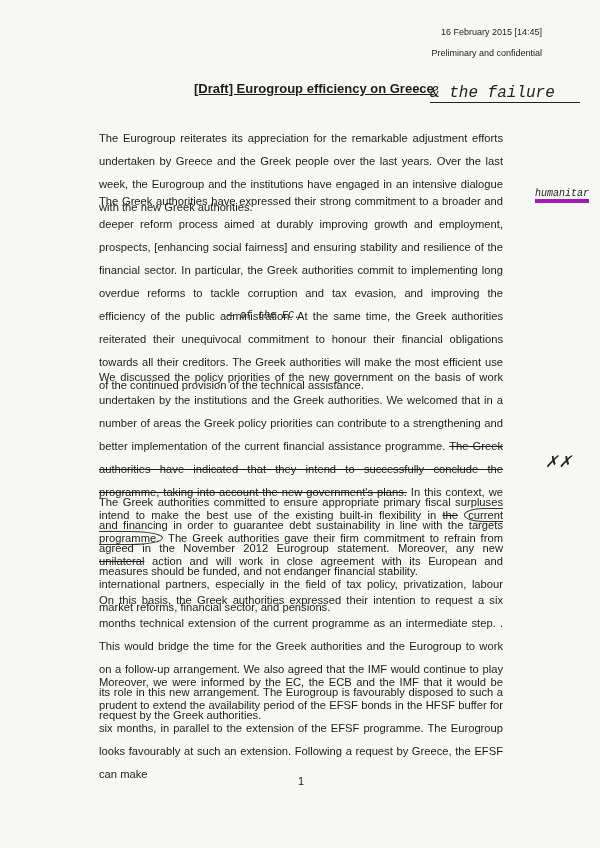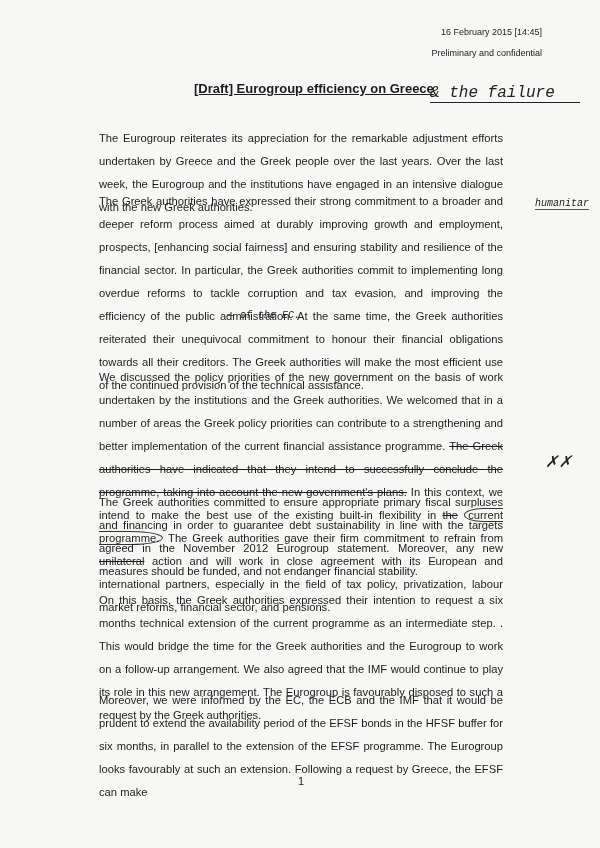--- a/index.html
+++ b/index.html
@@ -13,28 +13,28 @@
   .title {
     position: absolute; left: 194px; top: 81px; font-size: 13px; font-weight: bold;
     text-decoration: underline;
   }
   .body { position: absolute; left: 99px; width: 404px; font-size: 11.2px; line-height: 23px; text-align: justify; }
   .p1 { top: 127px; }
   .p2 { top: 190px; }
   .p3 { top: 334px; margin-top: 32px; }
   .p4 { top: 491px; }
   .p5 { top: 589px; }
-  .p6 { top: 689px; }
+  .p6 { top: 671px; }
   .strike { text-decoration: line-through; }
   .circled { border: 1px solid #333; border-radius: 50%; padding: 0 3px; }
   .hand {
     position: absolute; font-family: Liberation Mono, monospace; font-style: italic; color: #222;
   }
   .hand-1 { left: 430px; top: 84px; font-size: 16px; border-bottom: 1px solid #222; width: 150px; }
-  .hand-2 { left: 535px; top: 198px; font-size: 10px; border-bottom: 1px solid #a21caf; }
+  .hand-2 { left: 535px; top: 188px; font-size: 10px; border-bottom: 4px solid #a21caf; }
   .hand-3 { left: 228px; top: 310px; font-size: 10px; }
   .hand-4 { left: 545px; top: 452px; font-size: 16px; }
   .page-num { position: absolute; left: 298px; top: 775px; font-size: 11px; }
 </style>
 </head>
 <body>
 
 <div class="page">
   <div class="header-date">16 February 2015 [14:45]</div>
   <div class="header-conf">Preliminary and confidential</div>

